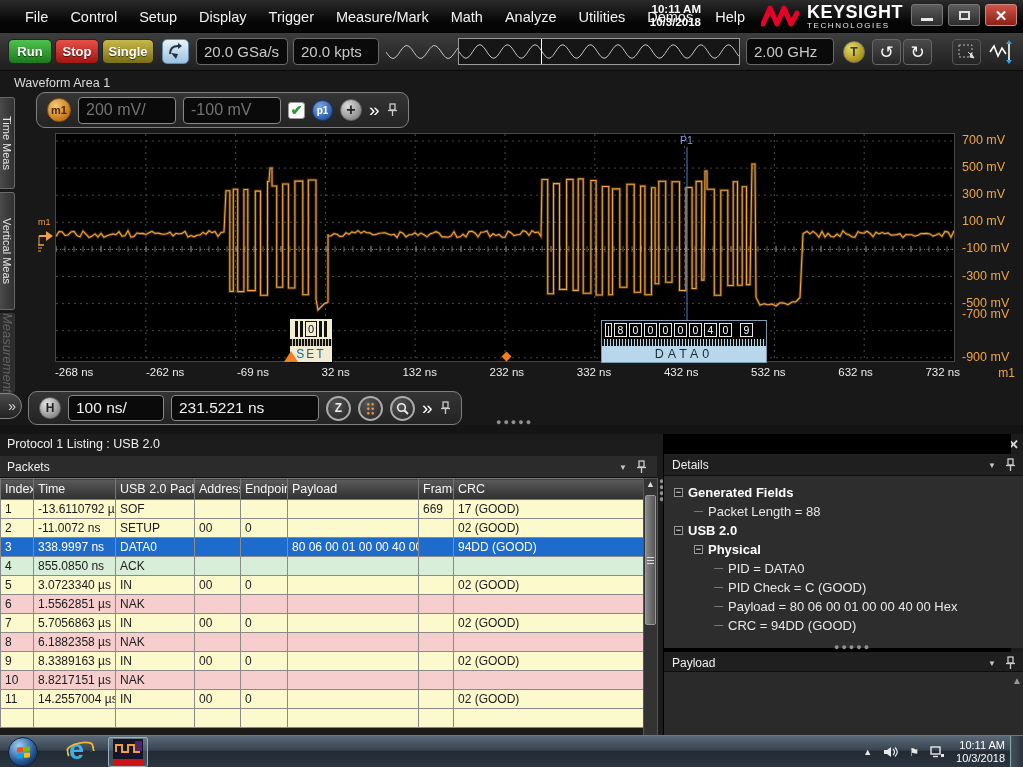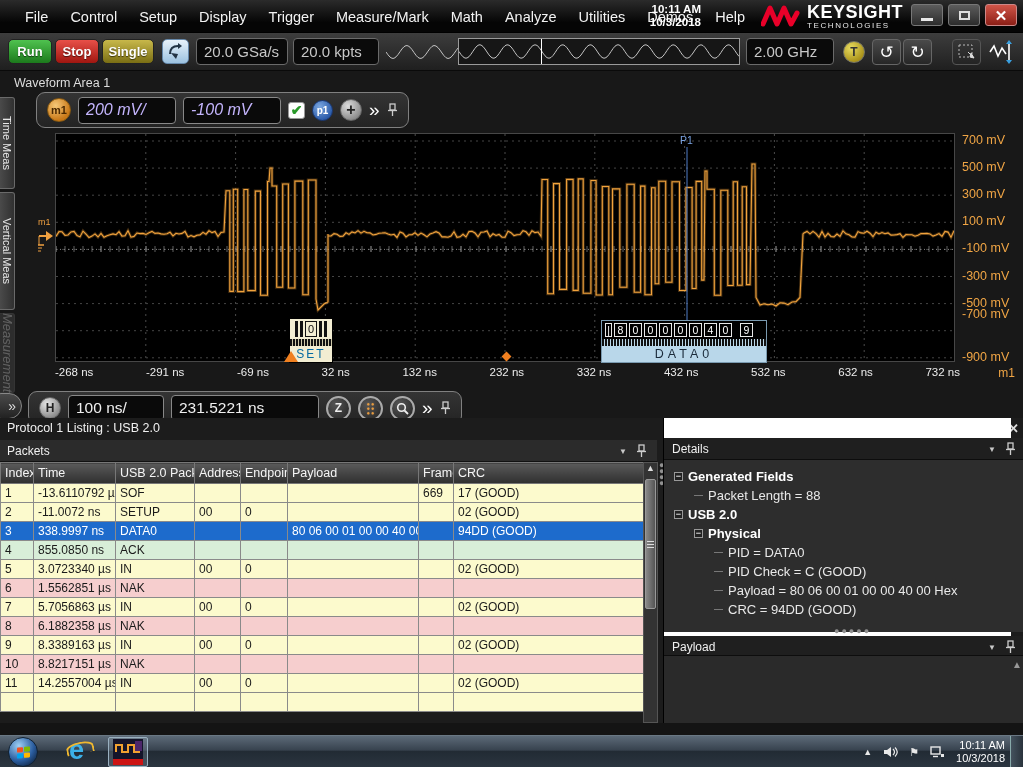--- a/index.html
+++ b/index.html
@@ -50,21 +50,21 @@
 .vtab{width:15px;background:linear-gradient(90deg,#4a4a4a,#303030);border:1px solid #6a6a6a;border-left:none;
   color:#e8e8e8;font-size:11px;writing-mode:vertical-rl;display:flex;align-items:center;
   justify-content:center;padding:6px 0;margin-bottom:3px;border-radius:0 3px 3px 0;}
 .vtab.faded{opacity:.35;font-style:italic;font-size:13px;background:#555;height:82px;}
 #chan-bar{position:absolute;left:36px;top:21px;height:36px;display:flex;align-items:center;gap:7px;
   border:1px solid #808080;border-radius:9px;background:linear-gradient(#343434,#232323);padding:0 10px;}
 .badge{border-radius:50%;display:flex;align-items:center;justify-content:center;font-weight:bold;}
 .m1badge{width:24px;height:24px;background:radial-gradient(circle at 35% 30%,#f6c878,#c87818 70%);
   color:#4a2800;font-size:11px;border:1px solid #8a5a10;}
 .chan-field{height:27px;background:#0a0a0a;border:1px solid #888;border-radius:4px;
-  color:#c4b5fd;font-size:16px;display:flex;align-items:center;padding-left:7px;font-style:italic;}
+  color:#737373;font-size:16px;display:flex;align-items:center;padding-left:7px;}
 .checkbox{width:17px;height:17px;background:#fff;border:1px solid #999;border-radius:3px;
   color:#2a9a2a;font-size:14px;font-weight:bold;display:flex;align-items:center;justify-content:center;line-height:1;}
 .p1badge{width:21px;height:21px;background:radial-gradient(circle at 35% 30%,#7aa6e0,#2a5aa8 75%);
   color:#fff;font-size:10px;border:1px solid #1a3a78;}
 .plusbadge{width:22px;height:22px;background:radial-gradient(circle at 35% 30%,#ddd,#8a8a8a 75%);
   color:#222;font-size:16px;border:1px solid #666;}
 .chev{color:#fff;font-size:19px;line-height:1;margin-top:-2px;}
 .pin{display:inline-flex;align-items:center;}
 
 #plot{position:absolute;left:55px;top:62px;width:900px;height:229px;background:#000;
@@ -109,21 +109,21 @@
   font-size:15.5px;display:flex;align-items:center;padding-left:7px;}
 .icircle{width:25px;height:25px;border-radius:50%;border:2px solid #aaa;
   background:radial-gradient(circle at 35% 30%,#555,#222);
   display:flex;align-items:center;justify-content:center;color:#eee;font-size:12px;font-weight:bold;}
 #h-expander{position:absolute;left:-12px;top:322px;width:34px;height:26px;border-radius:13px;
   border:1px solid #888;background:linear-gradient(#4a4a4a,#222);color:#ddd;font-size:14px;
   display:flex;align-items:center;justify-content:flex-end;padding-right:5px;}
 .grip-dots{color:#909090;font-size:9px;letter-spacing:2px;line-height:5px;}
 
 
-#bottom{position:absolute;left:0;top:418px;width:1023px;height:305px;background:#1c1c1c;}
+#bottom{position:absolute;left:0;top:434px;width:1023px;height:305px;background:#1c1c1c;}
 #proto-title{position:absolute;left:7px;top:3px;color:#f0f0f0;font-size:12.5px;}
 #panel-icons{position:absolute;right:4px;top:1px;display:flex;align-items:center;gap:7px;}
 .gear-btn{width:26px;height:19px;border-radius:3px;border:1px solid #999;
   background:linear-gradient(#f0f0f0,#909090);color:#222;font-size:13px;line-height:1;
   display:flex;align-items:center;justify-content:center;}
 .dd{color:#c8c8c8;font-size:8px;}
 .xicon{color:#ddd;font-size:13px;font-weight:bold;line-height:1;}
 #packets-bar{position:absolute;left:0;top:22px;width:657px;height:22px;background:#2b2b2b;
   border-bottom:1px solid #111;}
 #packets-bar .lbl{position:absolute;left:7px;top:4px;color:#f0f0f0;font-size:12px;}
@@ -140,21 +140,21 @@
 #pk-scroll{position:absolute;left:643px;top:44px;width:15px;height:261px;background:#333;
   border:1px solid #555;}
 #pk-thumb{position:absolute;left:1px;top:16px;width:11px;height:130px;border-radius:2px;
   background:linear-gradient(90deg,#888,#555);border:1px solid #999;
   display:flex;flex-direction:column;align-items:center;justify-content:center;gap:2px;}
 #pk-thumb i{display:block;width:7px;height:1px;background:#ddd;}
 .scroll-arrow{color:#ddd;font-size:9px;text-align:center;display:block;}
 #v-splitter{position:absolute;left:659px;top:44px;width:4px;height:261px;}
 
 
-#right-col{position:absolute;left:663px;top:0;width:348px;height:305px;background:#ffffff;border-left:1px solid #000;}
+#right-col{position:absolute;left:663px;top:0;width:348px;height:305px;background:#000000;border-left:1px solid #000;}
 #details-hdr{position:absolute;left:0;top:20px;width:360px;height:22px;background:#1f1f1f;
   border-bottom:1px solid #0d0d0d;}
 #details-hdr .lbl,#payload-hdr .lbl{position:absolute;left:8px;top:4px;color:#f0f0f0;font-size:12px;}
 .hdr-icons{position:absolute;right:8px;top:4px;display:flex;gap:9px;align-items:center;}
 #details-tree{position:absolute;left:0;top:42px;width:360px;height:172px;background:#2d2d2d;
   padding-top:7px;overflow:hidden;}
 .tree-row{display:flex;align-items:center;height:19px;color:#e8e8e8;font-size:13px;white-space:nowrap;}
 .tree-row.bold{font-weight:bold;color:#fff;}
 .expander{width:9px;height:9px;border:1px solid #999;background:#222;color:#ddd;font-size:9px;
   line-height:7px;text-align:center;margin-right:5px;flex:none;}
@@ -485,21 +485,21 @@
         <div class="ylab" style="top: 54.2px;">300 mV</div>
         <div class="ylab" style="top: 81.3px;">100 mV</div>
         <div class="ylab" style="top: 108.4px;">-100 mV</div>
         <div class="ylab" style="top: 135.5px;">-300 mV</div>
         <div class="ylab" style="top: 162.6px;">-500 mV</div>
         <div class="ylab" style="top: 174px;">-700 mV</div>
         <div class="ylab" style="top: 216.8px;">-900 mV</div>
       </div>
     <div id="xlabels">
         <div class="xlab">-268 ns</div>
-        <div class="xlab">-291 ns</div>
+        <div class="xlab">-262 ns</div>
         <div class="xlab">-69 ns</div>
         <div class="xlab">32 ns</div>
         <div class="xlab">132 ns</div>
         <div class="xlab">232 ns</div>
         <div class="xlab">332 ns</div>
         <div class="xlab">432 ns</div>
         <div class="xlab">532 ns</div>
         <div class="xlab">632 ns</div>
         <div class="xlab">732 ns</div>
       </div>

